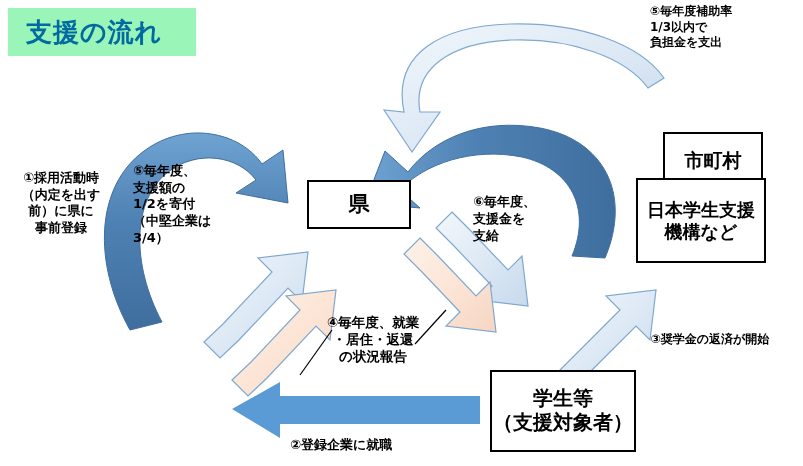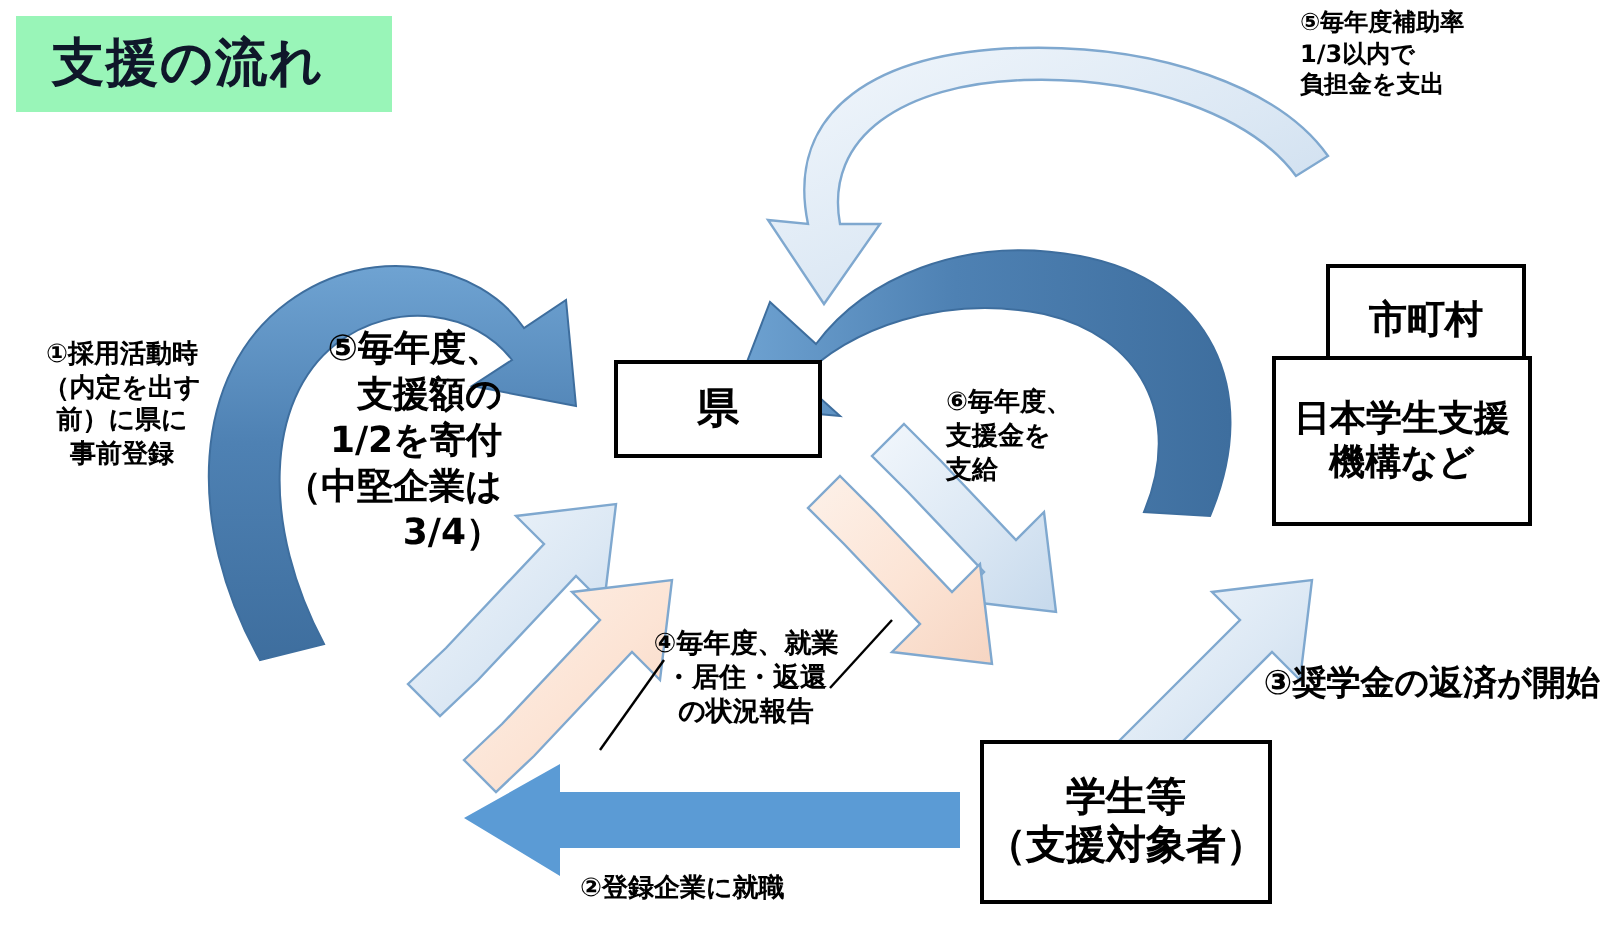--- a/index.html
+++ b/index.html
@@ -26,21 +26,21 @@
     height: 48px;
     background: #99f5b8;
     display: flex;
     align-items: center;
     padding-left: 18px;
     box-sizing: border-box;
   }
   .title-banner .title-text {
     font-size: 26px;
     font-weight: 700;
-    color: #0f172a;
+    color: #0369a1;
     letter-spacing: 1px;
     line-height: 1;
   }
   
   .node-box {
     position: absolute;
     background: #ffffff;
     border: 2px solid #000000;
     display: flex;
     align-items: center;
@@ -68,26 +68,26 @@
 
   
   .caption {
     position: absolute;
     font-weight: 700;
     color: #000000;
     white-space: pre-line;
     z-index: 40;
   }
   #cap-1-left   { left: 2px;   top: 170px; width: 118px; font-size: 13px; line-height: 1.28; text-align: center; }
-  #cap-5-left   { left: 133px; top: 163px; width: 118px; font-size: 18px; line-height: 1.28; text-align: right; }
+  #cap-5-left   { left: 133px; top: 163px; width: 118px; font-size: 13px; line-height: 1.28; text-align: left; }
   #cap-1-top    { left: 505px; top: 63px;  width: 152px; font-size: 13px; line-height: 1.3;  text-align: center; }
   #cap-5-right  { left: 650px; top: 4px;   width: 152px; font-size: 12px; line-height: 1.3; text-align: left; }
   #cap-6        { left: 473px; top: 194px; width: 104px; font-size: 13px; line-height: 1.3;  text-align: left; }
   #cap-4        { left: 307px; top: 314px; width: 132px; font-size: 13.5px; line-height: 1.25; text-align: center; }
-  #cap-3        { left: 620px; top: 332px; width: 180px; font-size: 17px; line-height: 1.2;  text-align: right; }
+  #cap-3        { left: 620px; top: 332px; width: 180px; font-size: 12px; line-height: 1.2;  text-align: center; }
   #cap-2        { left: 290px; top: 437px; width: 150px; font-size: 13px; line-height: 1.2;  text-align: left; }
 
   
   #arrow-layer {
     position: absolute;
     left: 0;
     top: 0;
     width: 803px;
     height: 466px;
     z-index: 10;

